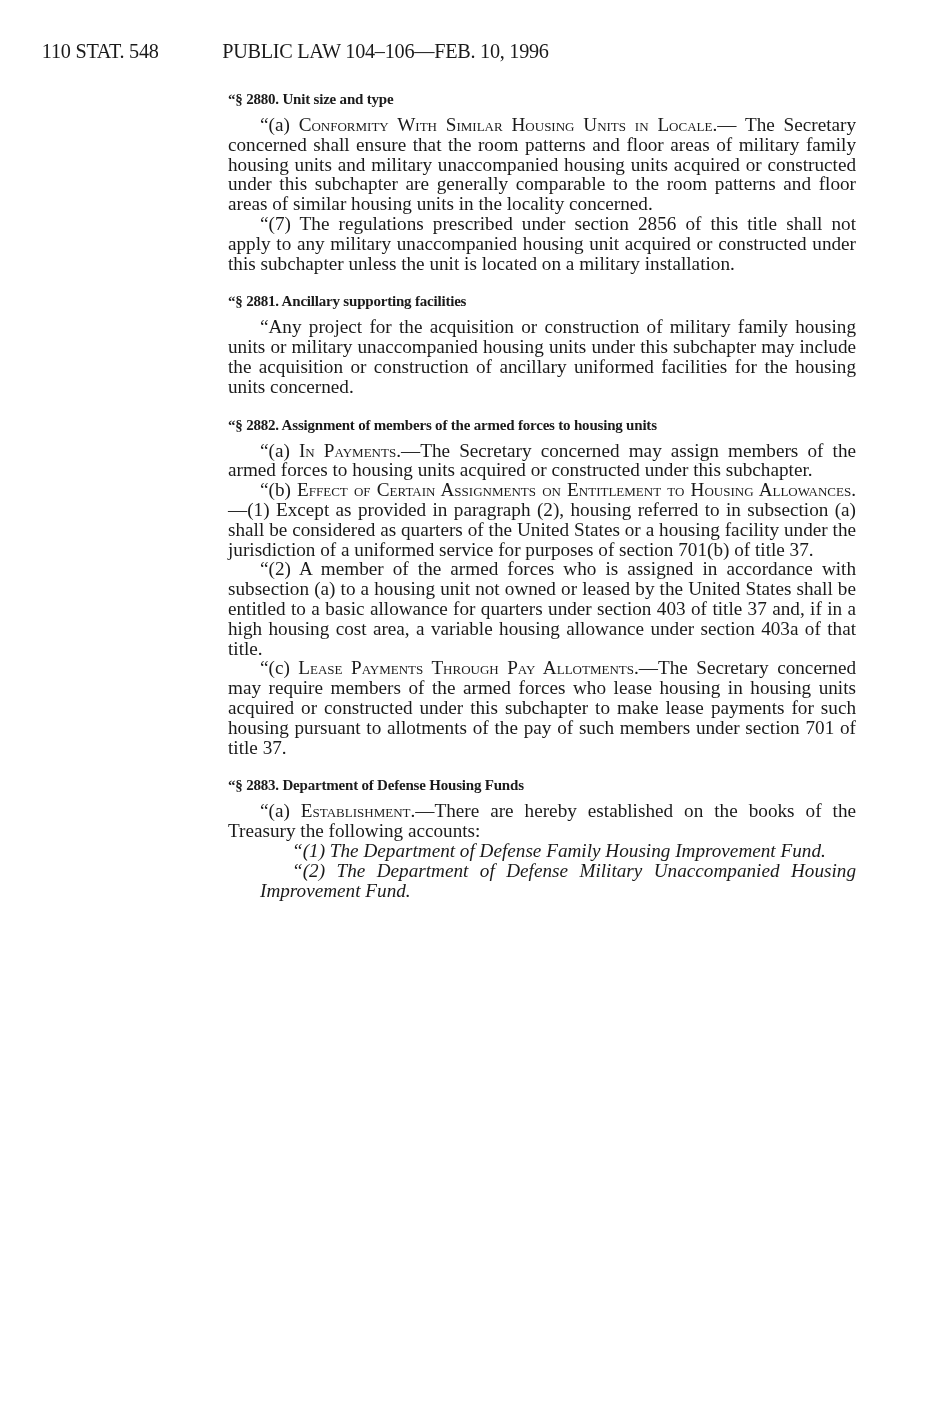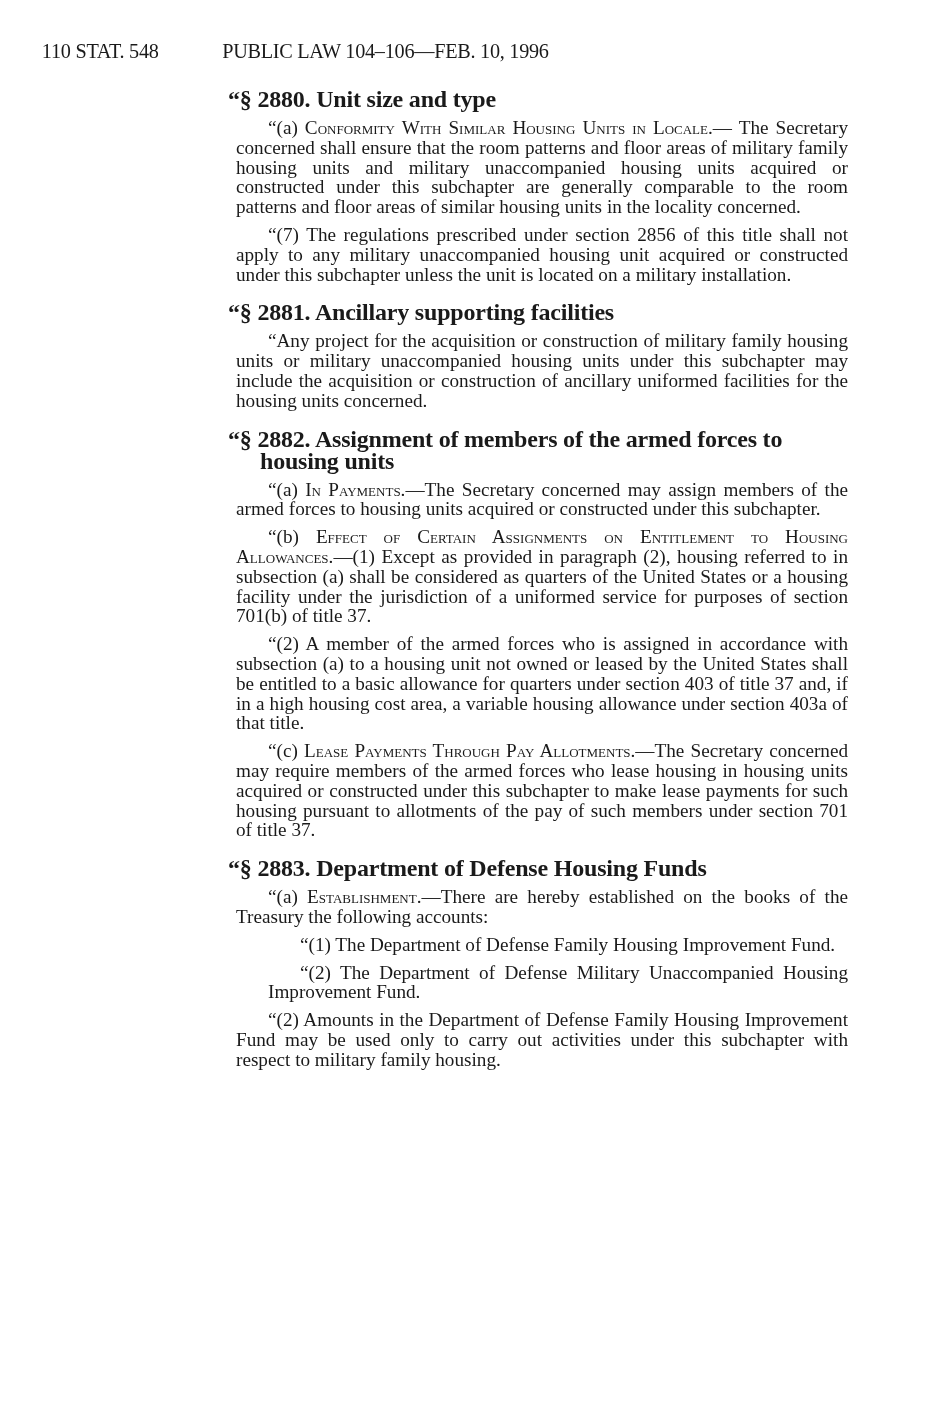--- a/index.html
+++ b/index.html
@@ -13,28 +13,28 @@
     font-size: 22px; letter-spacing: -0.3px; white-space: nowrap;
     transform: scaleX(0.92); transform-origin: left top;
   }
   .running-head .stat { position: absolute; left: 2px; }
   .running-head .law { position: absolute; left: 198px; }
   .body {
     position: absolute; left: 228px; top: 86px; width: 628px;
     font-size: 19.2px; line-height: 19.8px;
   }
   .section-heading {
-    font-weight: bold; font-size: 24px; line-height: 22px;
+    font-weight: bold; font-size: 15px; line-height: 22px;
     margin: 0 0 5px 0; padding-left: 32px; text-indent: -32px;
     letter-spacing: -0.2px;
   }
   .section-heading.first { margin-top: 2px; }
   .section { margin-bottom: 17px; }
-  p { margin: 8px; text-align: justify; text-indent: 32px; }
-  p.sub { padding-left: 32px; text-indent: 32px; }
+  p { margin: 0; text-align: justify; text-indent: 32px; }
+  p.sub { padding-left: 32px; text-indent: 32px; font-style: italic; }
   .sc { font-variant: small-caps; }
 </style>
 </head>
 <body>
 
 <div class="running-head">
   <span class="stat">110 STAT. 548</span>
   <span class="law">PUBLIC LAW 104–106—FEB. 10, 1996</span>
 </div>
 
@@ -57,16 +57,15 @@
     <p><span>“(b) </span><span class="sc">Effect of Certain Assignments on Entitlement to Housing Allowances.</span><span>—(1) Except as provided in paragraph (2), housing referred to in subsection (a) shall be considered as quarters of the United States or a housing facility under the jurisdiction of a uniformed service for purposes of section 701(b) of title 37.</span></p>
     <p><span>“(2) A member of the armed forces who is assigned in accordance with subsection (a) to a housing unit not owned or leased by the United States shall be entitled to a basic allowance for quarters under section 403 of title 37 and, if in a high housing cost area, a variable housing allowance under section 403a of that title.</span></p>
     <p><span>“(c) </span><span class="sc">Lease Payments Through Pay Allotments.</span><span>—The Secretary concerned may require members of the armed forces who lease housing in housing units acquired or constructed under this subchapter to make lease payments for such housing pursuant to allotments of the pay of such members under section 701 of title 37.</span></p>
   </div>
 
   <div class="section">
     <div class="section-heading">“§ 2883. Department of Defense Housing Funds</div>
     <p><span>“(a) </span><span class="sc">Establishment.</span><span>—There are hereby established on the books of the Treasury the following accounts:</span></p>
     <p class="sub"><span>“(1) The Department of Defense Family Housing Improvement Fund.</span></p>
     <p class="sub"><span>“(2) The Department of Defense Military Unaccompanied Housing Improvement Fund.</span></p>
-    <p><span>“(2) Amounts in the Department of Defense Family Housing Improvement Fund may be used only to carry out activities under this subchapter with respect to military family housing.</span></p>
   </div>
 
 </div>
 
 </body></html>

